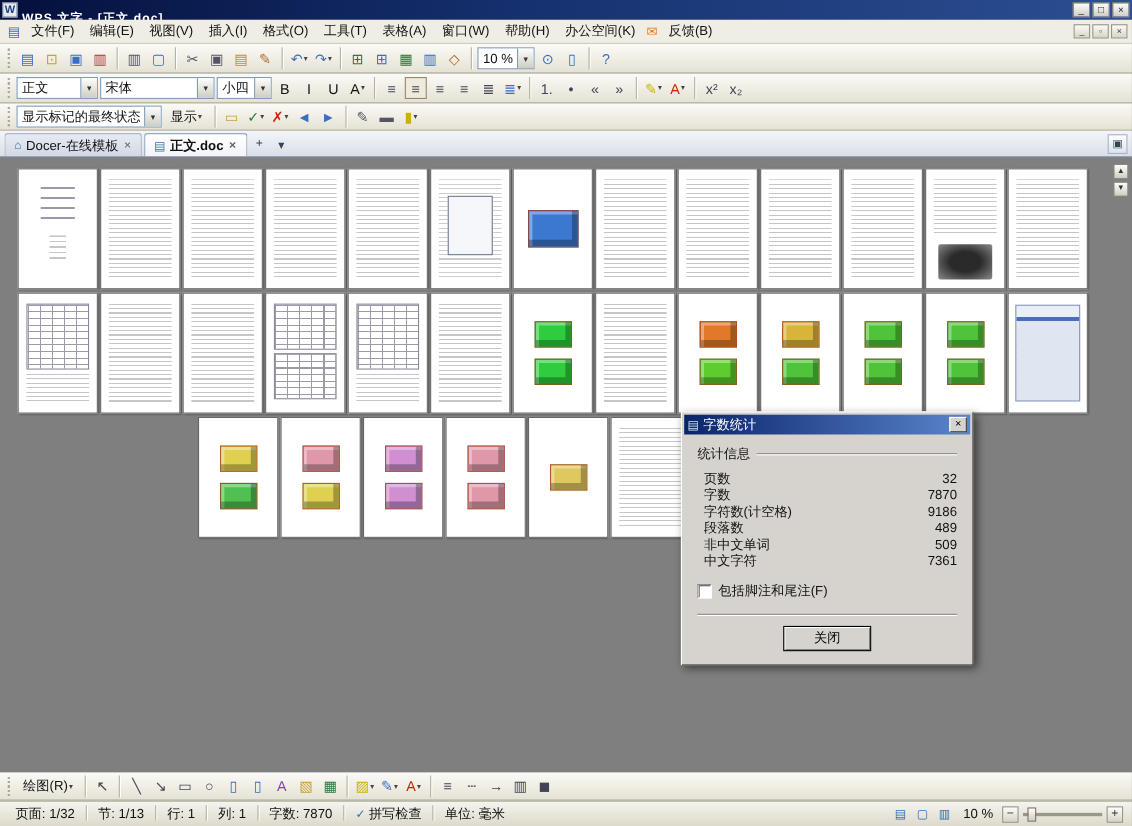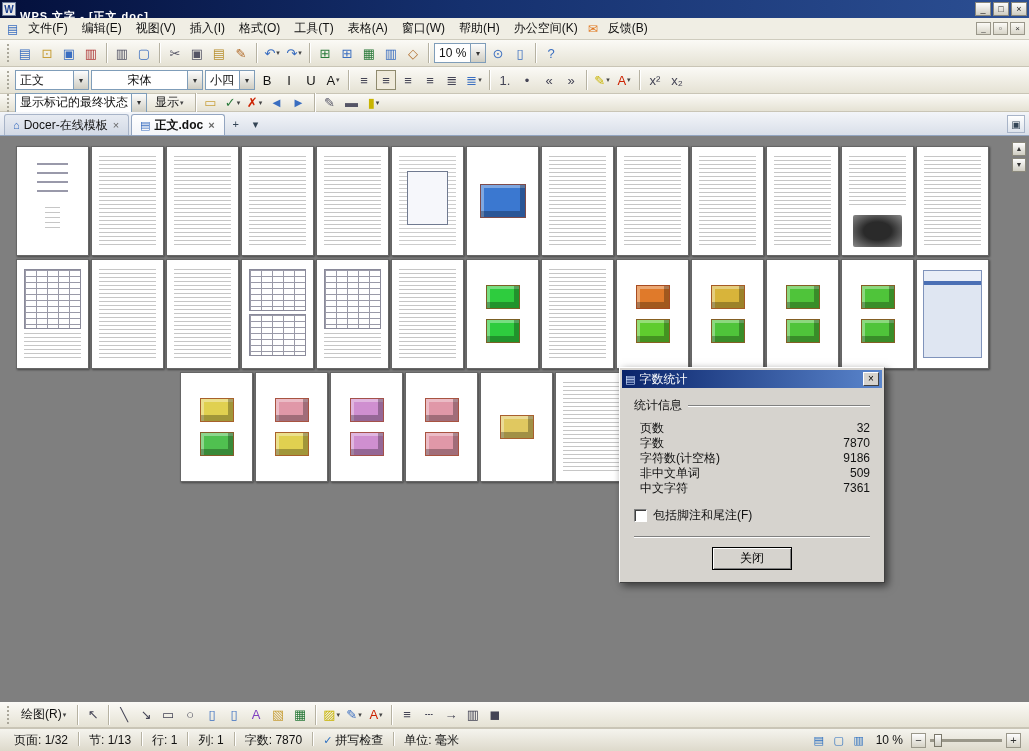--- a/index.html
+++ b/index.html
@@ -17,21 +17,21 @@
   
   .menubar { height:22px; background:#f0eee4; border-bottom:1px solid #cfccbe; display:flex; align-items:center; padding:0 4px; flex:none; }
   .menu-item { padding:2px 7px; font-size:12px; }
   .m-icon { font-size:12px; margin:0 3px; }
   .menubar .spacer { flex:1; }
   .mini-btn { width:15px; height:13px; background:linear-gradient(#fbfaf6,#d8d5c8); border:1px solid #9a978a; font-size:8px; line-height:11px; text-align:center; margin-left:2px; color:#333; }
 
   
   .toolbar { background:linear-gradient(#fbfaf6,#e5e2d4); border-bottom:1px solid #c9c5b6; display:flex; align-items:center; padding:0 4px; gap:2px; flex:none; }
   #bar-std,#bar-fmt { height:27px; }
-  #bar-rev { height:18px; }
+  #bar-rev { height:25px; }
   .grip { width:5px; height:18px; margin:0 3px 0 1px; background:repeating-linear-gradient(#aaa79a 0 2px,transparent 2px 4px); background-size:2px 100%; background-repeat:no-repeat; background-position:center; }
   .tsep { width:1px; height:20px; background:#b6b2a2; box-shadow:1px 0 0 #fff; margin:0 3px; }
   .tbtn { min-width:20px; height:20px; display:flex; align-items:center; justify-content:center; border:1px solid transparent; padding:0 1px; }
   .tbtn .glyph { font-size:13px; line-height:1; }
   .tbtn .arr { font-size:7px; color:#444; margin-left:1px; }
   .tbtn.pressed { background:#efeadb; border:1px solid #8f8a6e; }
   .tbtn.textbtn { padding:0 5px; }
   .tlabel { font-size:12px; }
   .combo { height:20px; background:#fff; border:1px solid #7f9db9; display:inline-flex; align-items:center; overflow:hidden; }
   .combo-text { flex:1; font-size:12px; padding:0 4px; white-space:nowrap; overflow:hidden; }
@@ -212,21 +212,21 @@
       <span class="tbtn">
         <span class="glyph" style="color: rgb(58, 110, 192);">?</span>
       </span>
     </div>
   <div class="toolbar" id="bar-fmt">
       <span class="grip"></span>
       <span class="combo" style="width: 74px;">
         <span class="combo-text">正文</span>
         <span class="combo-btn">▾</span>
       </span>
-      <span class="combo" style="width: 112px; text-align: center;">
+      <span class="combo" style="width: 104px;">
         <span class="combo-text">宋体</span>
         <span class="combo-btn">▾</span>
       </span>
       <span class="combo" style="width: 50px;">
         <span class="combo-text">小四</span>
         <span class="combo-btn">▾</span>
       </span>
       <span class="tbtn">
         <span class="glyph" style="color: rgb(17, 17, 17);">B</span>
       </span>
@@ -446,20 +446,24 @@
             </div>
             <div class="stat-row">
               <span>字数</span>
               <span>7870</span>
             </div>
             <div class="stat-row">
               <span>字符数(计空格)</span>
               <span>9186</span>
             </div>
             <div class="stat-row">
+              <span>段落数</span>
+              <span>489</span>
+            </div>
+            <div class="stat-row">
               <span>非中文单词</span>
               <span>509</span>
             </div>
             <div class="stat-row">
               <span>中文字符</span>
               <span>7361</span>
             </div>
           </div>
         <div class="chk-row">
           <span class="chk"></span>

